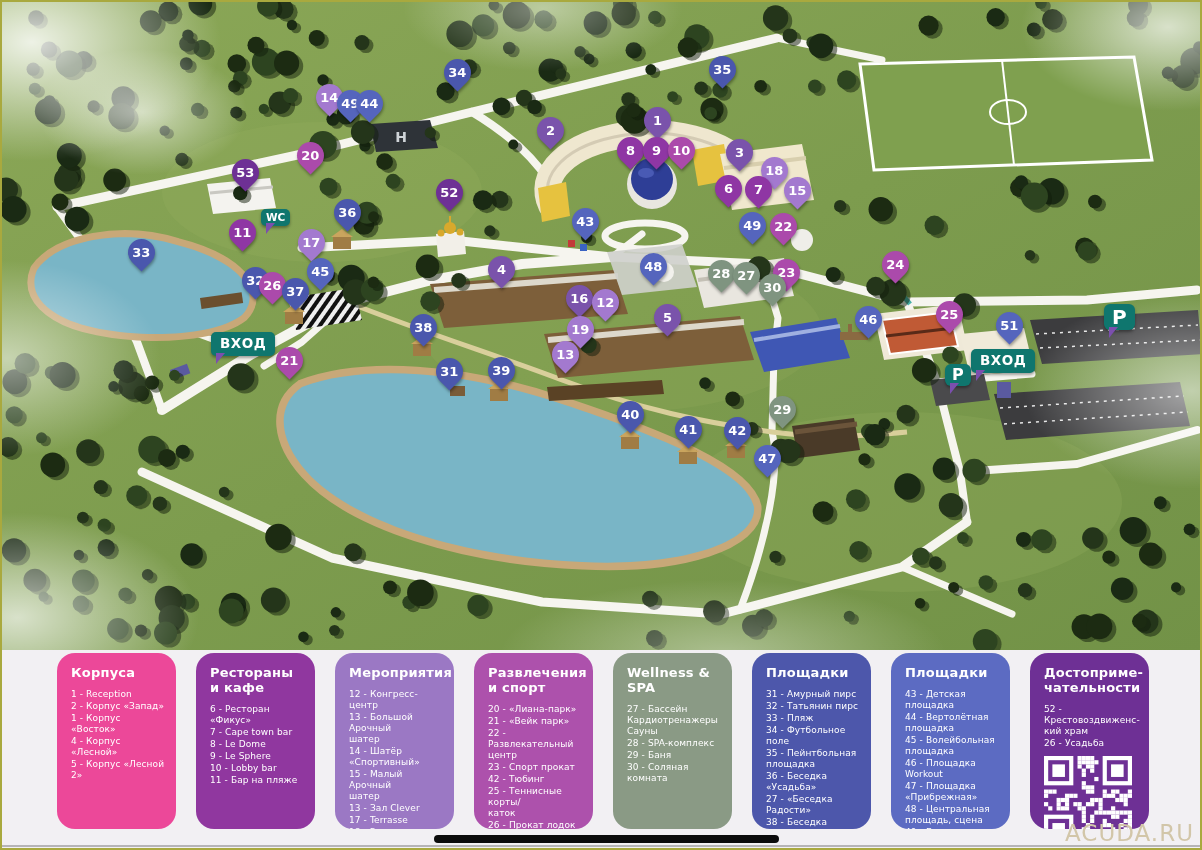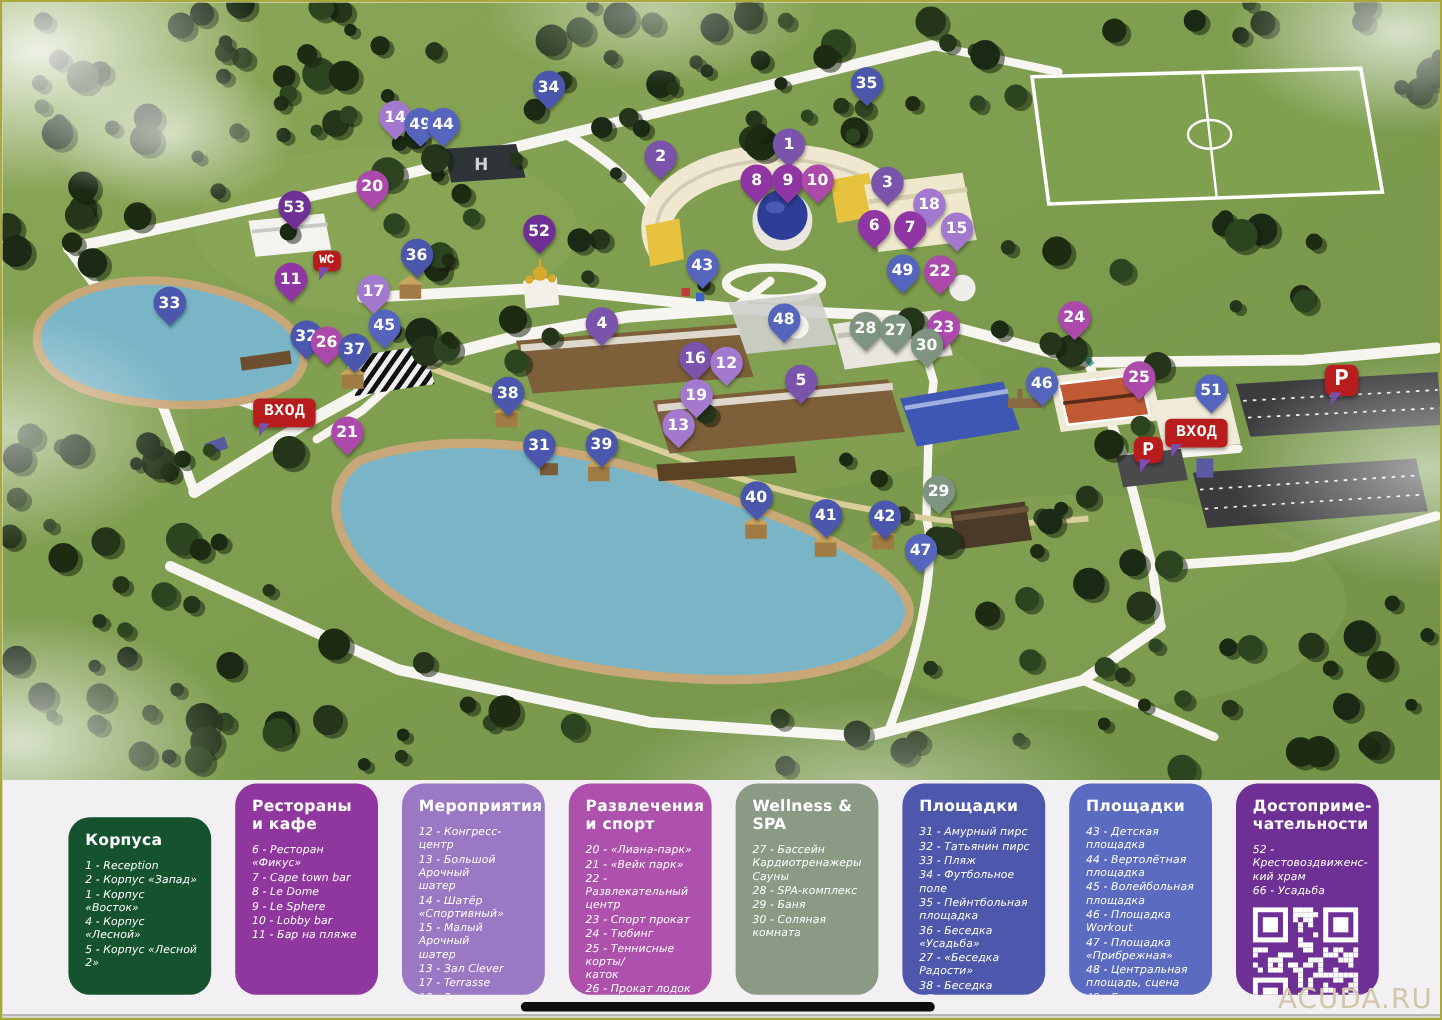--- a/index.html
+++ b/index.html
@@ -19,37 +19,37 @@
       radial-gradient(ellipse 260px 150px at 15px 95%, rgba(255,255,255,.7), transparent 70%),
       radial-gradient(ellipse 240px 140px at 99% 60%, rgba(255,255,255,.55), transparent 70%),
       radial-gradient(ellipse 320px 110px at 60% 101%, rgba(255,255,255,.4), transparent 70%),
       radial-gradient(ellipse 200px 90px at 45% 1%, rgba(255,255,255,.45), transparent 70%);}
   
   .pin{position:absolute;width:27px;height:27px;border-radius:50% 50% 50% 0;
        transform:rotate(-45deg);display:flex;align-items:center;justify-content:center;
        box-shadow:-1px 2px 3px rgba(0,0,0,.35);cursor:pointer;}
   .pin span{transform:rotate(45deg);color:#fff;font-weight:bold;font-size:13px;line-height:1;}
   
-  .sign{position:absolute;background:#b91c1c;color:#fff;font-weight:bold;
-        border-radius:5px;box-shadow:0 2px 3px rgba(0,0,0,.35);line-height:1;font-family:Liberation Mono, monospace;}
+  .sign{position:absolute;background:#0f766e;color:#fff;font-weight:bold;
+        border-radius:5px;box-shadow:0 2px 3px rgba(0,0,0,.35);line-height:1;}
   .sign:after{content:"";position:absolute;left:5px;bottom:-8px;
         border:5px solid transparent;border-top:6px solid #7b4fae;border-left:4px solid #7b4fae;}
   .sign-entrance{font-size:13.5px;padding:5px 9px;letter-spacing:.5px;}
   .sign-wc{font-size:10.5px;padding:3px 5px;}
   .sign-parking{font-size:16px;padding:3px 7px;border-radius:6px;}
   .sign-parking.big{font-size:20px;padding:3px 8px;}
   
   .legend{position:absolute;left:55px;top:651px;width:1092px;height:176px;
           display:flex;gap:20px;}
   .panel{flex:1 1 0;border-radius:18px;color:#fff;padding:13px 11px 8px 14px;
          overflow:hidden;}
   .panel h3{margin:0 0 8px 0;font-size:13px;line-height:1.15;white-space:pre-line;
             letter-spacing:.2px;}
   .panel .item{font-size:9px;line-height:1.22;white-space:pre-line;letter-spacing:.1px;
-            margin:0 0 1px 0;font-style:italic;}
+            margin:0 0 1px 0;}
   .qr{margin-top:6px;}
   
   .home-bar{position:absolute;left:432px;top:833px;width:345px;height:8px;
             border-radius:4px;background:#0c0c0c;}
   .sep-line{position:absolute;left:0;top:843px;width:100%;height:2px;background:#b6b4b6;}
   .watermark{position:absolute;right:6px;top:818px;font-size:23px;color:#d2c6a9;
             letter-spacing:1px;font-weight:500;}
 </style>
 </head>
 <body>
@@ -858,21 +858,21 @@
     <div id="signs">
         <div class="sign sign-entrance" style="left: 209px; top: 330px;">ВХОД</div>
         <div class="sign sign-entrance" style="left: 969px; top: 347px;">ВХОД</div>
         <div class="sign sign-wc" style="left: 259px; top: 207px;">WC</div>
         <div class="sign sign-parking" style="left: 943px; top: 362px;">P</div>
         <div class="sign sign-parking big" style="left: 1102px; top: 302px;">P</div>
       </div>
   </div>
 
   <div class="legend" id="legend">
-      <div class="panel" style="background: #14532d; margin-top: 28px;">
+      <div class="panel" style="background: #ec4899;">
         <h3>Корпуса</h3>
         <div class="item">1 - Reception</div>
         <div class="item">2 - Корпус «Запад»</div>
         <div class="item">1 - Корпус «Восток»</div>
         <div class="item">4 - Корпус «Лесной»</div>
         <div class="item">5 - Корпус «Лесной 2»</div>
       </div>
       <div class="panel" style="background: rgb(144, 55, 159);">
         <h3>Рестораны
 и кафе</h3>
@@ -896,21 +896,21 @@
         <div class="item">18 - Зал «Авангард»</div>
       </div>
       <div class="panel" style="background: rgb(173, 81, 172);">
         <h3>Развлечения
 и спорт</h3>
         <div class="item">20 - «Лиана-парк»</div>
         <div class="item">21 - «Вейк парк»</div>
         <div class="item">22 - Развлекательный
 центр</div>
         <div class="item">23 - Спорт прокат</div>
-        <div class="item">24 - Тюбинг</div>
+        <div class="item">42 - Тюбинг</div>
         <div class="item">25 - Теннисные корты/
 каток</div>
         <div class="item">26 - Прокат лодок
 и катамаранов</div>
       </div>
       <div class="panel" style="background: rgb(138, 154, 133);">
         <h3>Wellness &amp; SPA</h3>
         <div class="item">27 - Бассейн
 Кардиотренажеры
 Сауны</div>
@@ -939,21 +939,21 @@
 площадка</div>
         <div class="item">46 - Площадка Workout</div>
         <div class="item">47 - Площадка
 «Прибрежная»</div>
         <div class="item">48 - Центральная
 площадь, сцена</div>
         <div class="item">49 - Бильярд</div>
       </div>
       <div class="panel" style="background: rgb(110, 48, 149); border-radius: 18px;"><h3>Достоприме-
 чательности</h3><div class="item">52 - Крестовоздвиженс-
-кий храм</div><div class="item">66 - Усадьба</div><svg width="88" height="88" viewBox="0 0 21 21" class="qr">
+кий храм</div><div class="item">26 - Усадьба</div><svg width="88" height="88" viewBox="0 0 21 21" class="qr">
           <rect x="8" y="0" width="1" height="1" fill="#fff"></rect>
           <rect x="9" y="0" width="1" height="1" fill="#fff"></rect>
           <rect x="10" y="0" width="1" height="1" fill="#fff"></rect>
           <rect x="11" y="0" width="1" height="1" fill="#fff"></rect>
           <rect x="8" y="1" width="1" height="1" fill="#fff"></rect>
           <rect x="9" y="1" width="1" height="1" fill="#fff"></rect>
           <rect x="10" y="1" width="1" height="1" fill="#fff"></rect>
           <rect x="11" y="1" width="1" height="1" fill="#fff"></rect>
           <rect x="12" y="1" width="1" height="1" fill="#fff"></rect>
           <rect x="8" y="2" width="1" height="1" fill="#fff"></rect>

